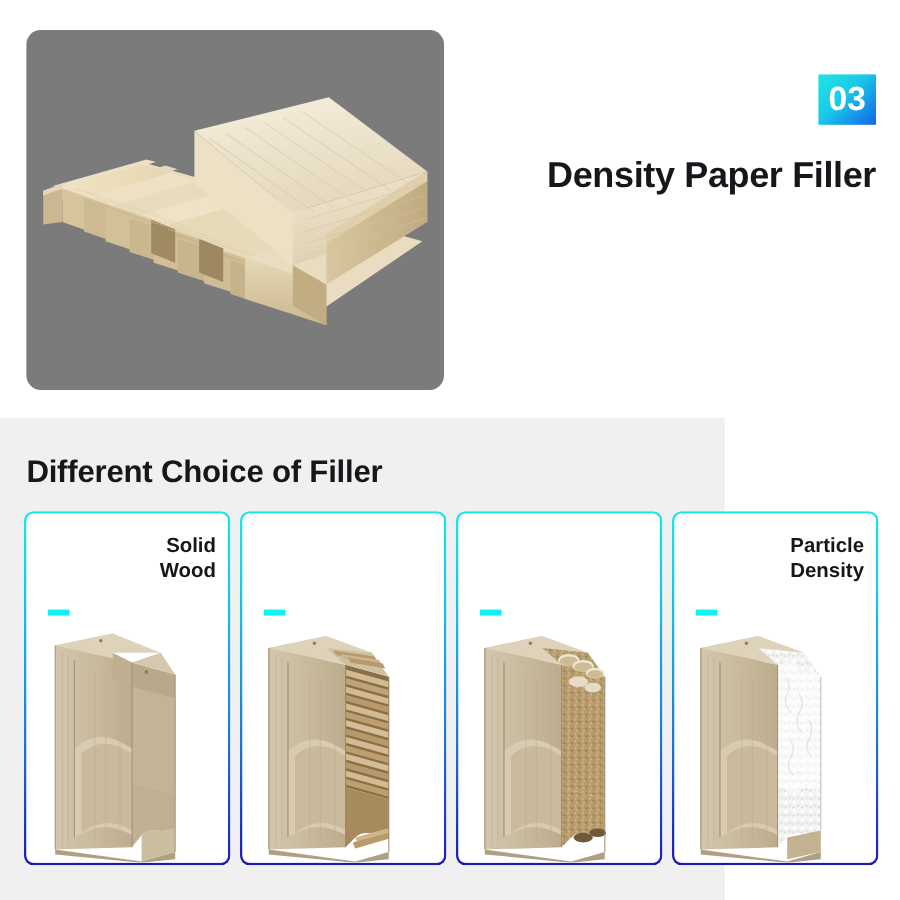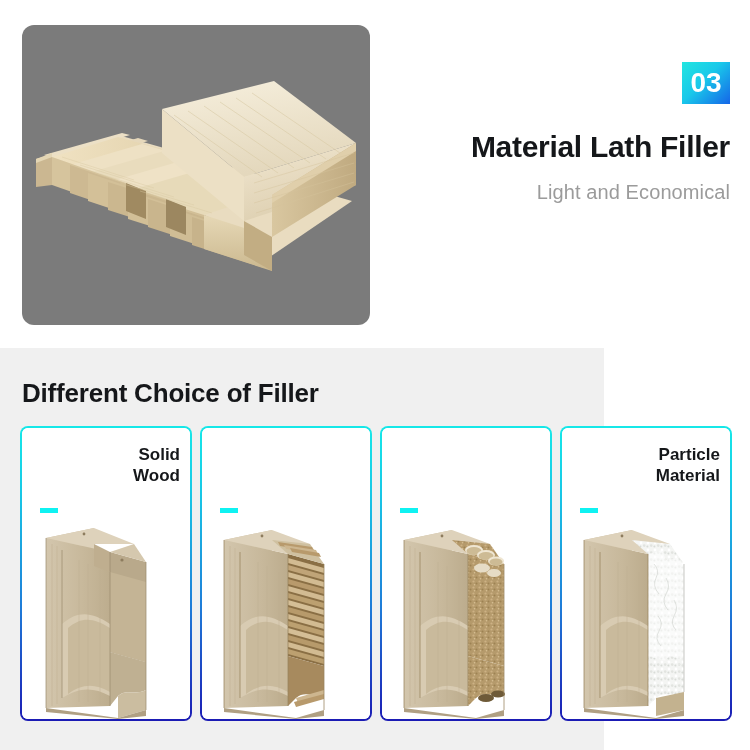--- a/index.html
+++ b/index.html
@@ -259,22 +259,21 @@
         <line x1="58" y1="140" x2="132" y2="163"></line>
         <line x1="78" y1="149" x2="152" y2="172"></line>
         <line x1="98" y1="158" x2="172" y2="180"></line>
         <line x1="118" y1="166" x2="190" y2="188"></line>
       </g>
     </svg>
   </div>
 
   <div class="hero-caption-block">
     <div class="badge-number">03</div>
-    <div class="hero-title">Material Lath Filler</div>
-    <div class="hero-subtitle">Light and Economical</div>
+    <div class="hero-title">Density Paper Filler</div>
   </div>
 </div>
 
 <div class="choices-section">
 
   <div class="section-heading">Different Choice of Filler</div>
 
   <div class="card-row">
 
     <div class="filler-card">
@@ -470,21 +469,21 @@
           </g>
           <circle cx="60" cy="16" r="1.4" fill="#8d7c5e"></circle>
         </svg>
       </div>
     </div>
 
     <div class="filler-card">
       <div class="card-inner">
         <div class="card-title">
           <span>Particle</span><br>
-          <span>Material</span>
+          <span>Density</span>
         </div>
         <div class="card-accent"></div>
         <svg class="card-art" viewBox="0 0 168 199">
           <defs>
             <linearGradient id="w4front" x1="0" y1="0" x2="1" y2="0">
               <stop offset="0%" stop-color="#d3c6ad"></stop>
               <stop offset="60%" stop-color="#c7b89b"></stop>
               <stop offset="100%" stop-color="#bcac8d"></stop>
             </linearGradient>
             <pattern id="foam" width="7" height="7" patternUnits="userSpaceOnUse">

